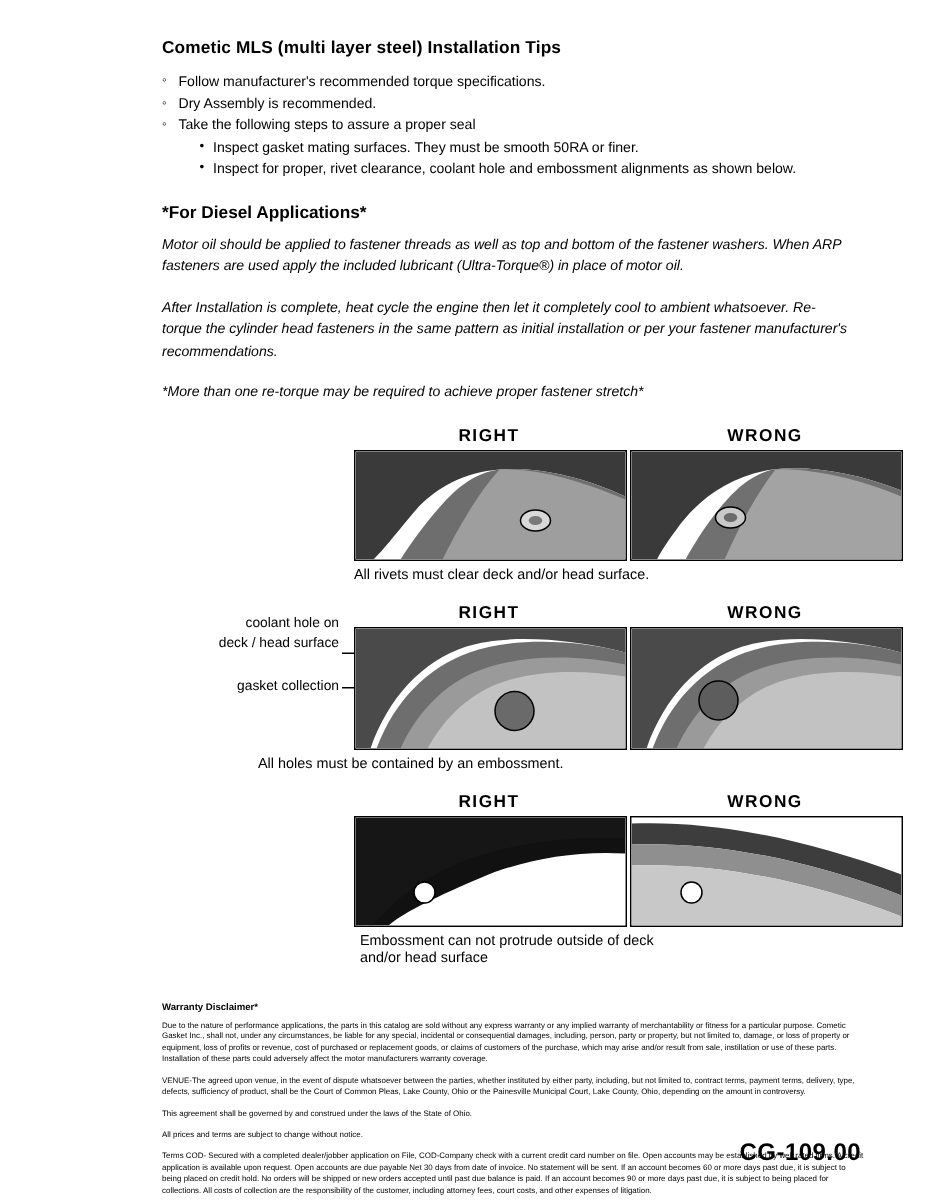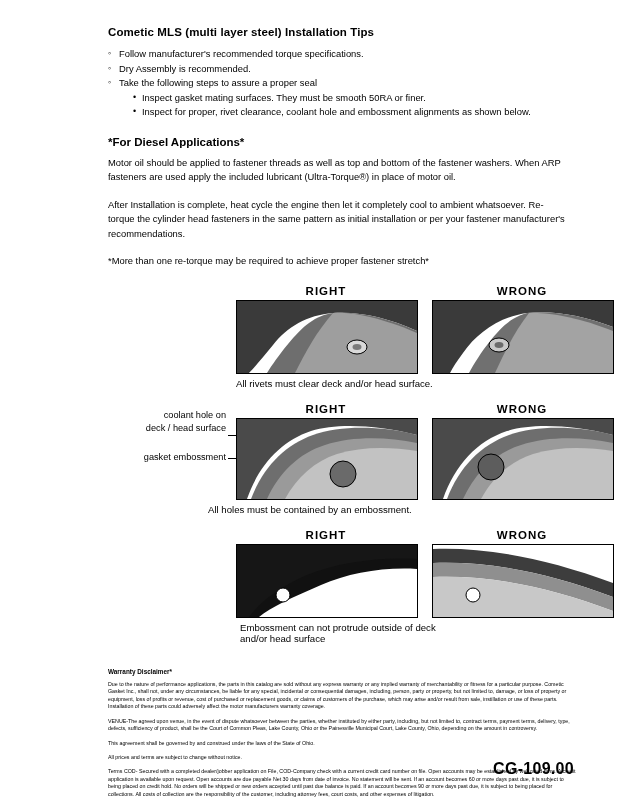--- a/index.html
+++ b/index.html
@@ -67,33 +67,34 @@
   h2.subtitle {
     font-size: 11.5px;
     font-weight: bold;
     margin: 16px 0 8px 68px;
   }
   p.para {
     font-size: 9.4px;
     line-height: 14.6px;
     margin: 0 12px 0 68px;
     max-width: 470px;
+    font-style: italic;
   }
   p.para + p.para {
     margin-top: 13px;
   }
   
   .figures {
     position: relative;
     margin-top: 16px;
     margin-left: 68px;
   }
   .figrow {
     display: flex;
-    gap: 16px;
+    gap: 4px;
   }
   .figcell {
     width: 180px;
   }
   .figlabel {
     text-align: center;
     font-size: 11.5px;
     font-weight: bold;
     letter-spacing: 1px;
     margin-bottom: 3px;
@@ -209,21 +210,21 @@
     <div class="caption" style="margin-left:128px;">All rivets must clear deck and/or head surface.</div>
 
     <div style="position:relative; margin-top:14px;">
       <div class="annot" style="left:0px; top:6px; width:118px;">
         <div>coolant hole on</div>
         <div>deck / head surface</div>
       </div>
       <div class="annot-line" style="left:120px; top:32px; width:52px;"></div>
 
       <div class="annot" style="left:0px; top:48px; width:118px;">
-        <span>gasket embossment</span>
+        <span>gasket collection</span>
       </div>
       <div class="annot-line" style="left:120px; top:55px; width:72px;"></div>
 
       <div class="figrow" style="margin-left:128px;">
         <div class="figcell">
           <div class="figlabel">RIGHT</div>
           <div class="figbox tall">
             <svg width="180" height="80" viewBox="0 0 180 80">
               <rect x="0" y="0" width="180" height="80" fill="#ffffff"></rect>
               <path d="M0,0 L180,0 L180,16 C140,6 100,4 74,12 C44,22 22,46 10,80 L0,80 Z" fill="#4a4a4a"></path>
@@ -242,21 +243,21 @@
               <path d="M0,0 L180,0 L180,16 C140,6 100,4 74,12 C44,22 22,46 10,80 L0,80 Z" fill="#4a4a4a"></path>
               <path d="M180,16 L180,80 L14,80 C26,48 48,26 76,16 C104,6 146,7 180,16 Z" fill="#6e6e6e"></path>
               <path d="M180,24 L180,80 L30,80 C42,54 62,34 88,26 C116,17 150,18 180,24 Z" fill="#9a9a9a"></path>
               <path d="M180,32 L180,80 L48,80 C60,58 78,42 100,35 C126,27 154,28 180,32 Z" fill="#c2c2c2"></path>
               <circle cx="58" cy="48" r="13" fill="#5d5d5d" stroke="#000" stroke-width="1"></circle>
             </svg>
           </div>
         </div>
       </div>
     </div>
-    <div class="caption" style="margin-left:100px;">All holes must be contained by an embossment.</div>
+    <div class="caption" style="margin-left:64px;">All holes must be contained by an embossment.</div>
 
     <div class="figrow" style="margin-left:128px; margin-top:14px;">
       <div class="figcell">
         <div class="figlabel">RIGHT</div>
         <div class="figbox">
           <svg width="180" height="72" viewBox="0 0 180 72">
             <rect x="0" y="0" width="180" height="72" fill="#ffffff"></rect>
             <path d="M0,0 L180,0 L180,10 C140,8 100,14 70,26 C40,38 18,54 6,72 L0,72 Z" fill="#1c1c1c"></path>
             <path d="M180,10 L180,24 C146,22 112,28 84,40 C56,52 34,62 22,72 L8,72 C22,52 46,34 76,22 C106,11 150,8 180,10 Z" fill="#111111"></path>
             <path d="M180,0 L180,14 C140,12 100,18 70,30 C44,41 24,56 12,72 L0,72 L0,0 Z" fill="#161616"></path>

